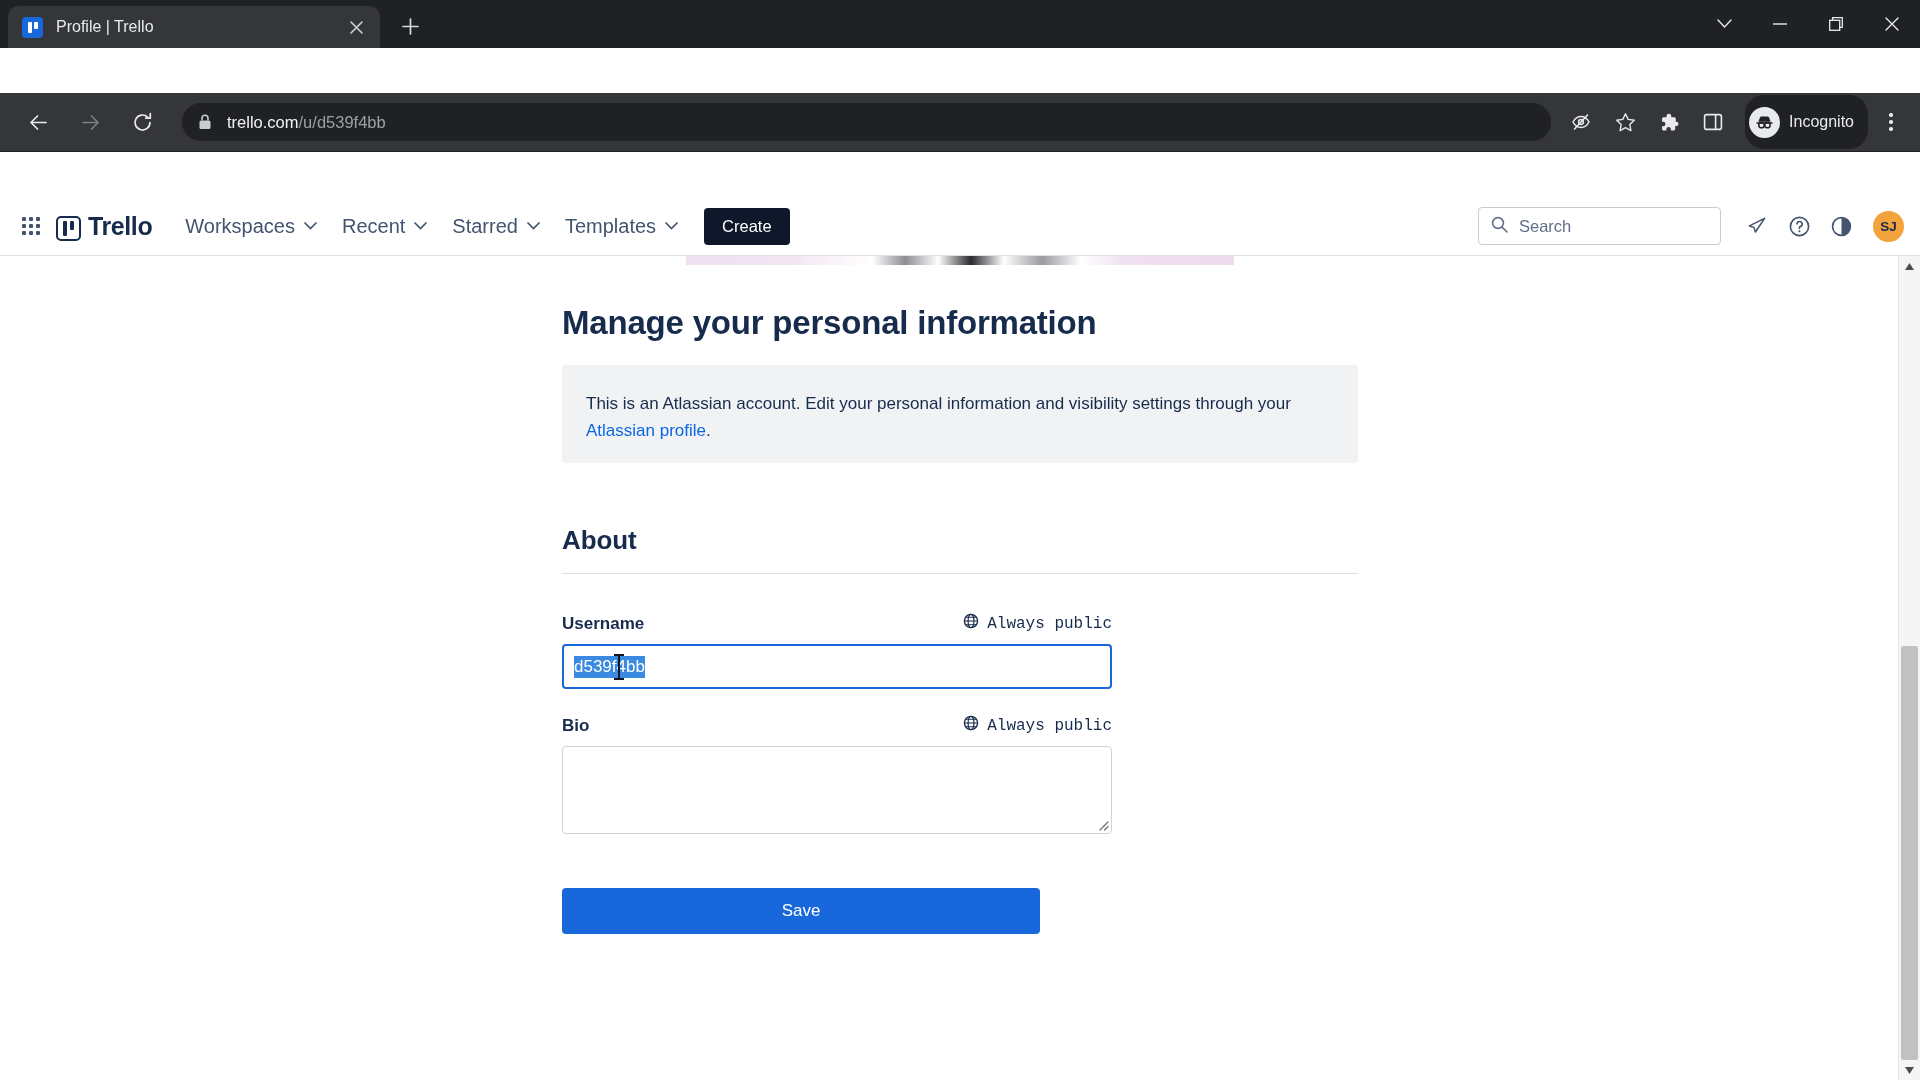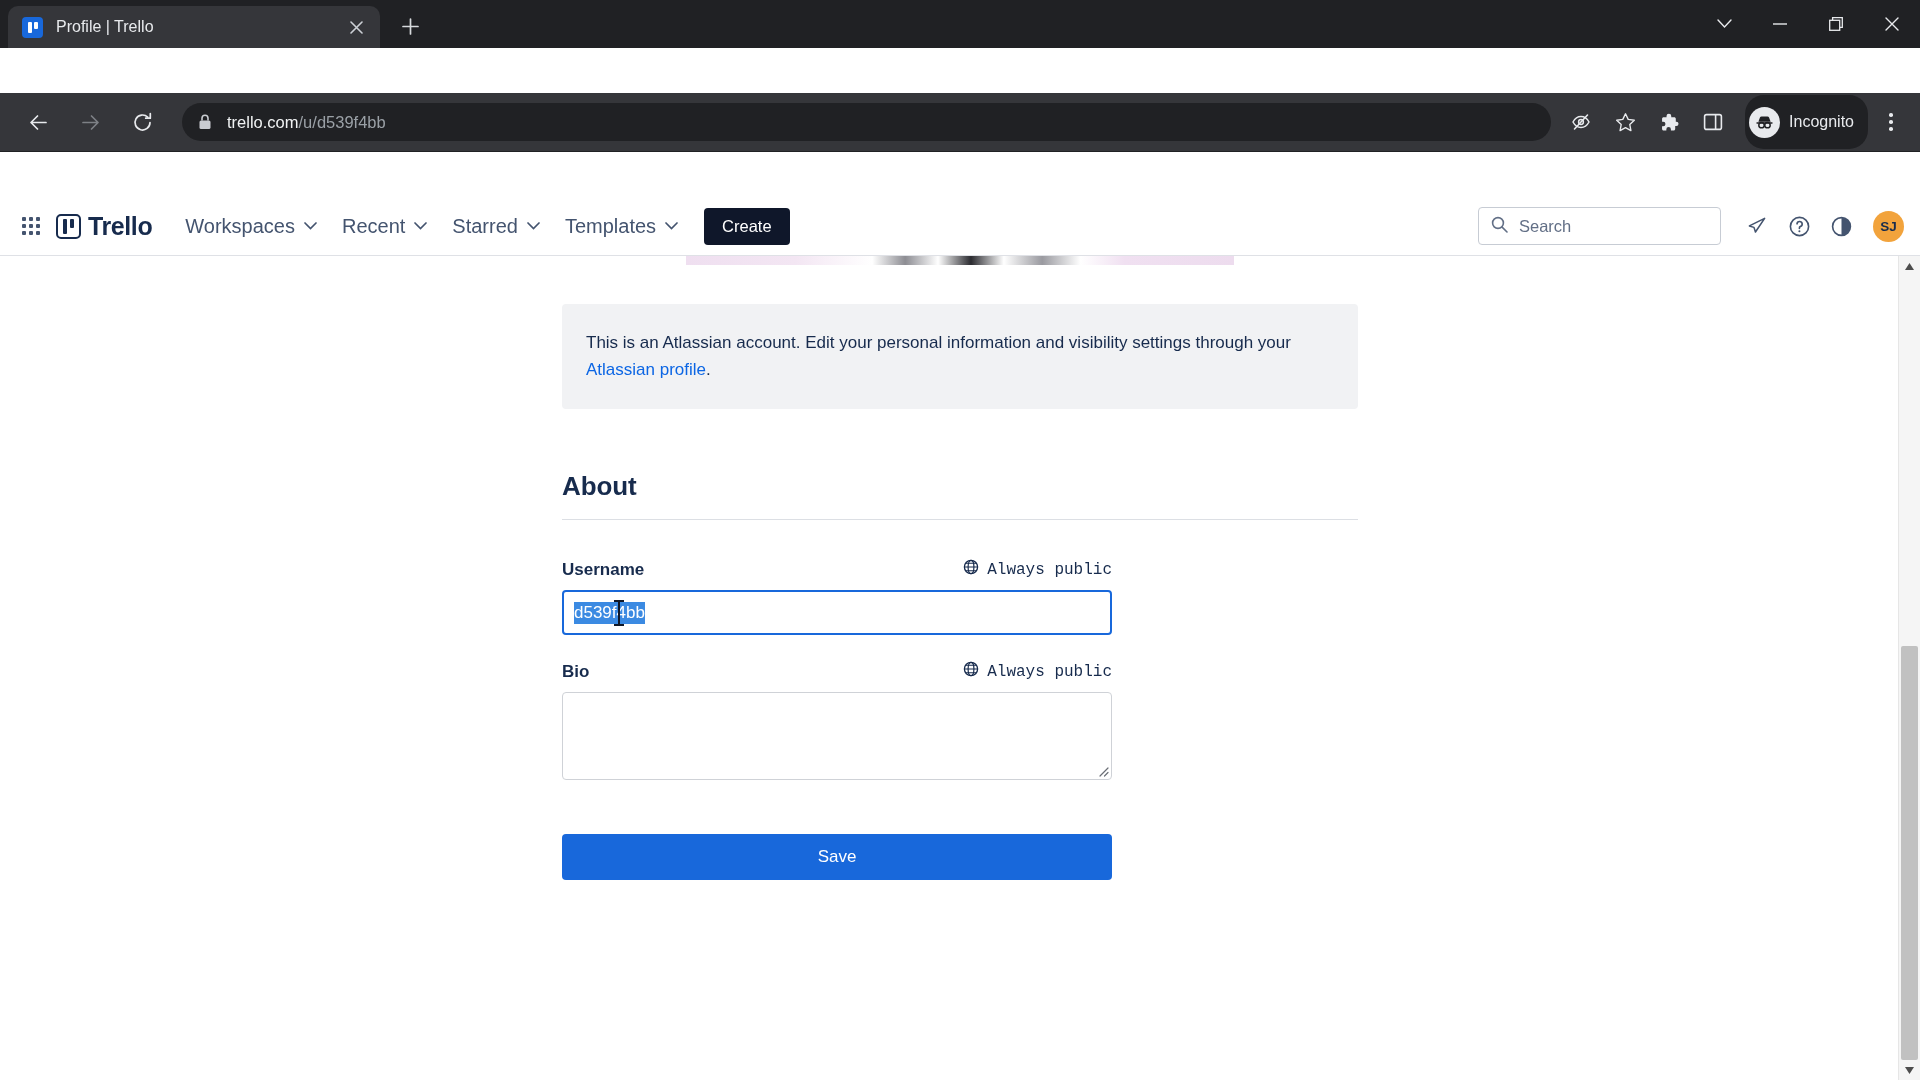--- a/index.html
+++ b/index.html
@@ -155,21 +155,21 @@
     padding: 0 16px 0 18px;
   }
   .grid-icon {
     width: 26px; height: 26px;
     display: grid; grid-template-columns: repeat(3, 4px); grid-template-rows: repeat(3, 4px);
     gap: 3px;
     justify-content: center; align-content: center;
     margin-right: 12px;
   }
   .grid-icon i { width: 4px; height: 4px; background: #44546f; border-radius: 1px; display: block; }
-  .trello-logo { display: flex; align-items: center; margin-right: 22px; }
+  .trello-logo { display: flex; align-items: flex-end; margin-right: 22px; }
   .trello-logo .mark {
     width: 25px; height: 25px; border-radius: 5px;
     border: 2.6px solid #172b4d;
     display: flex; align-items: center; justify-content: center;
     gap: 2.5px; padding: 3px;
   }
   .trello-logo .mark .m1 { width: 4px; height: 100%; background: #172b4d; border-radius: 1px; }
   .trello-logo .mark .m2 { width: 4px; height: 60%; background: #172b4d; border-radius: 1px; align-self: flex-start; }
   .trello-logo .word {
     font-size: 25px; font-weight: bold; color: #172b4d;
@@ -244,21 +244,21 @@
   .h1-title {
     font-size: 33px;
     color: #172b4d;
     font-weight: bold;
     letter-spacing: -0.2px;
     margin-bottom: 23px;
   }
   .info-panel {
     background: #f1f2f4;
     border-radius: 4px;
-    padding: 25px 24px 26px 24px;
+    padding: 25px 24px 19px 24px;
     margin-bottom: 62px;
   }
   .info-panel p {
     font-size: 17px;
     line-height: 27px;
     color: #172b4d;
   }
   .info-panel p + p { margin-top: 23px; }
   .info-panel a { color: #0c66e4; text-decoration: none; }
   .h2-title {
@@ -319,21 +319,21 @@
     background: #ffffff;
     position: relative;
     margin-bottom: 54px;
   }
   .resize-grip {
     position: absolute; right: 2px; bottom: 2px;
     width: 14px; height: 14px;
     color: #6b6f76;
   }
   .save-btn {
-    width: 550px; height: 46px;
+    width: 478px; height: 46px;
     background: #1868db;
     color: #ffffff;
     border: none;
     border-radius: 4px;
     font-size: 17px;
     font-family: "Liberation Sans", sans-serif;
     display: flex; align-items: center; justify-content: center;
   }
 
   
@@ -567,20 +567,21 @@
             </svg>
         </div>
         <div class="avatar-sj">SJ</div>
       </div>
     </div>
 
     <div class="content-scroll">
       <div class="banner-sliver"></div>
 
       <div class="page-inner">
+        <div class="h1-title">Manage your personal information</div>
 
         <div class="info-panel">
           <p><span>This is an Atlassian account. Edit your personal information and visibility settings through your </span><a href="#">Atlassian profile</a><span>.</span></p>
         </div>
 
         <div class="h2-title">About</div>
 
         <div class="field-row">
           <span class="field-label">Username</span>
           <span class="visibility">

